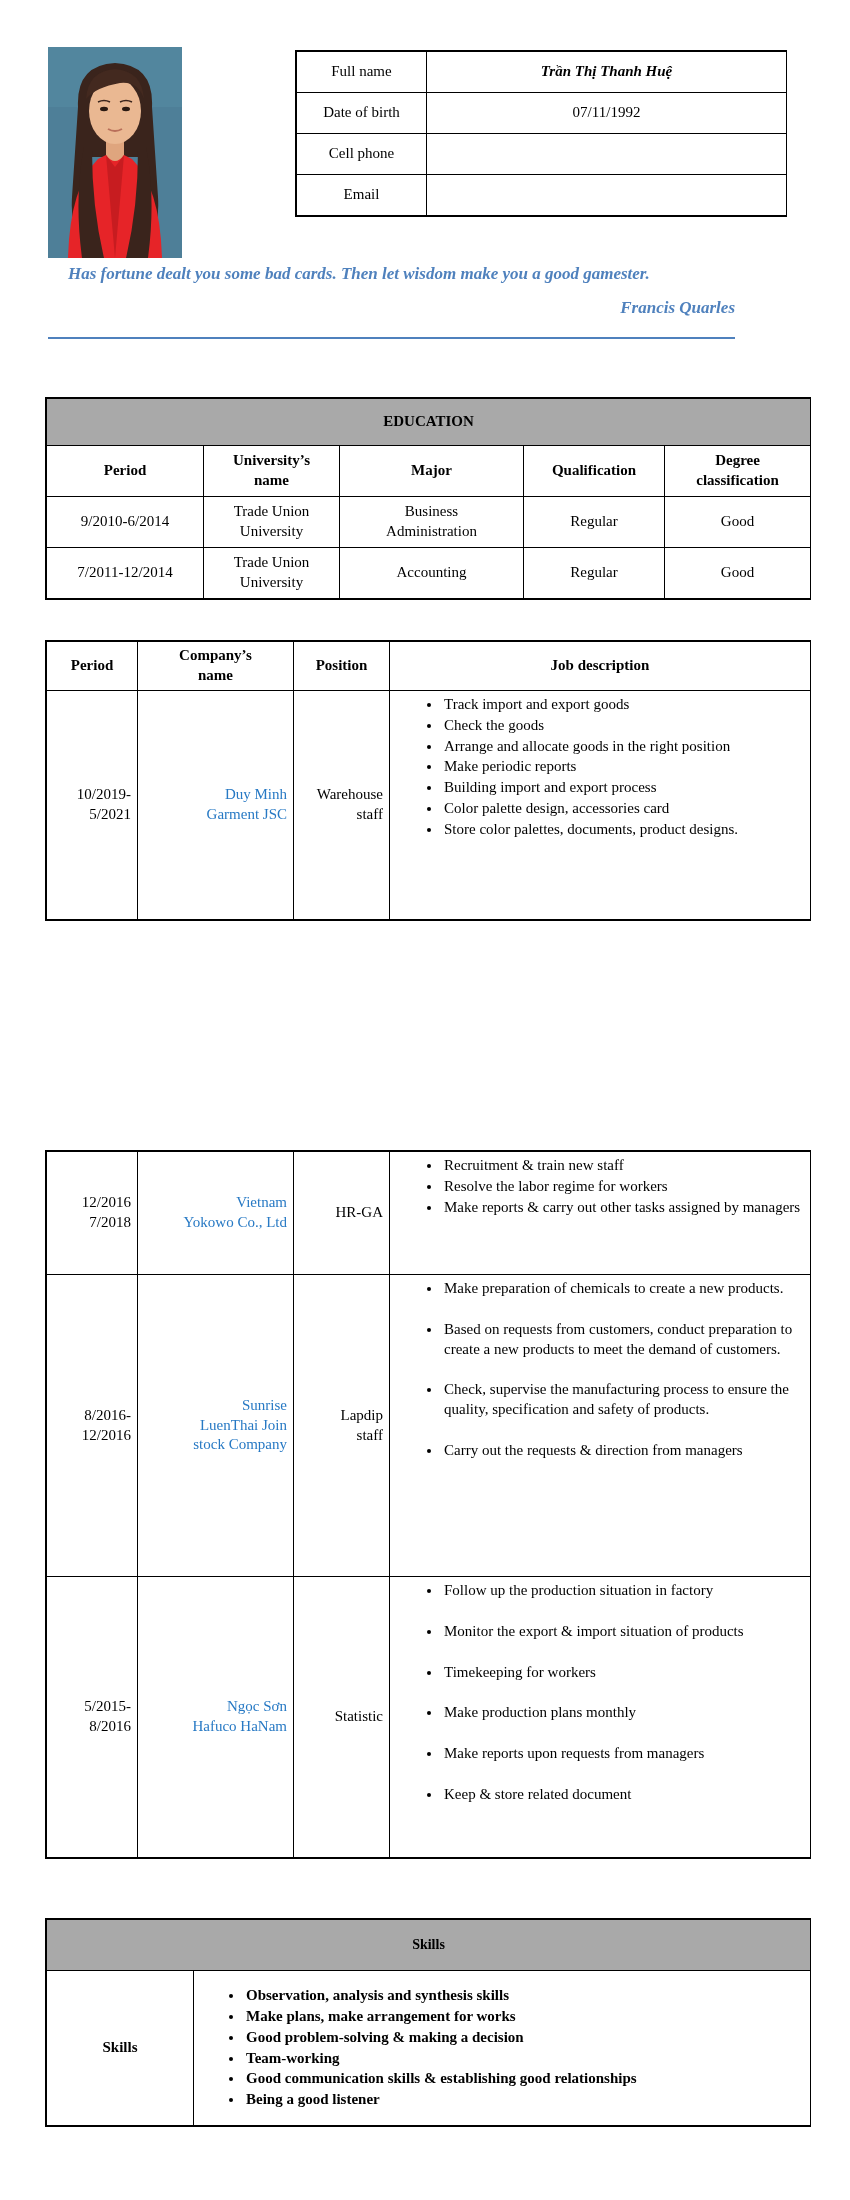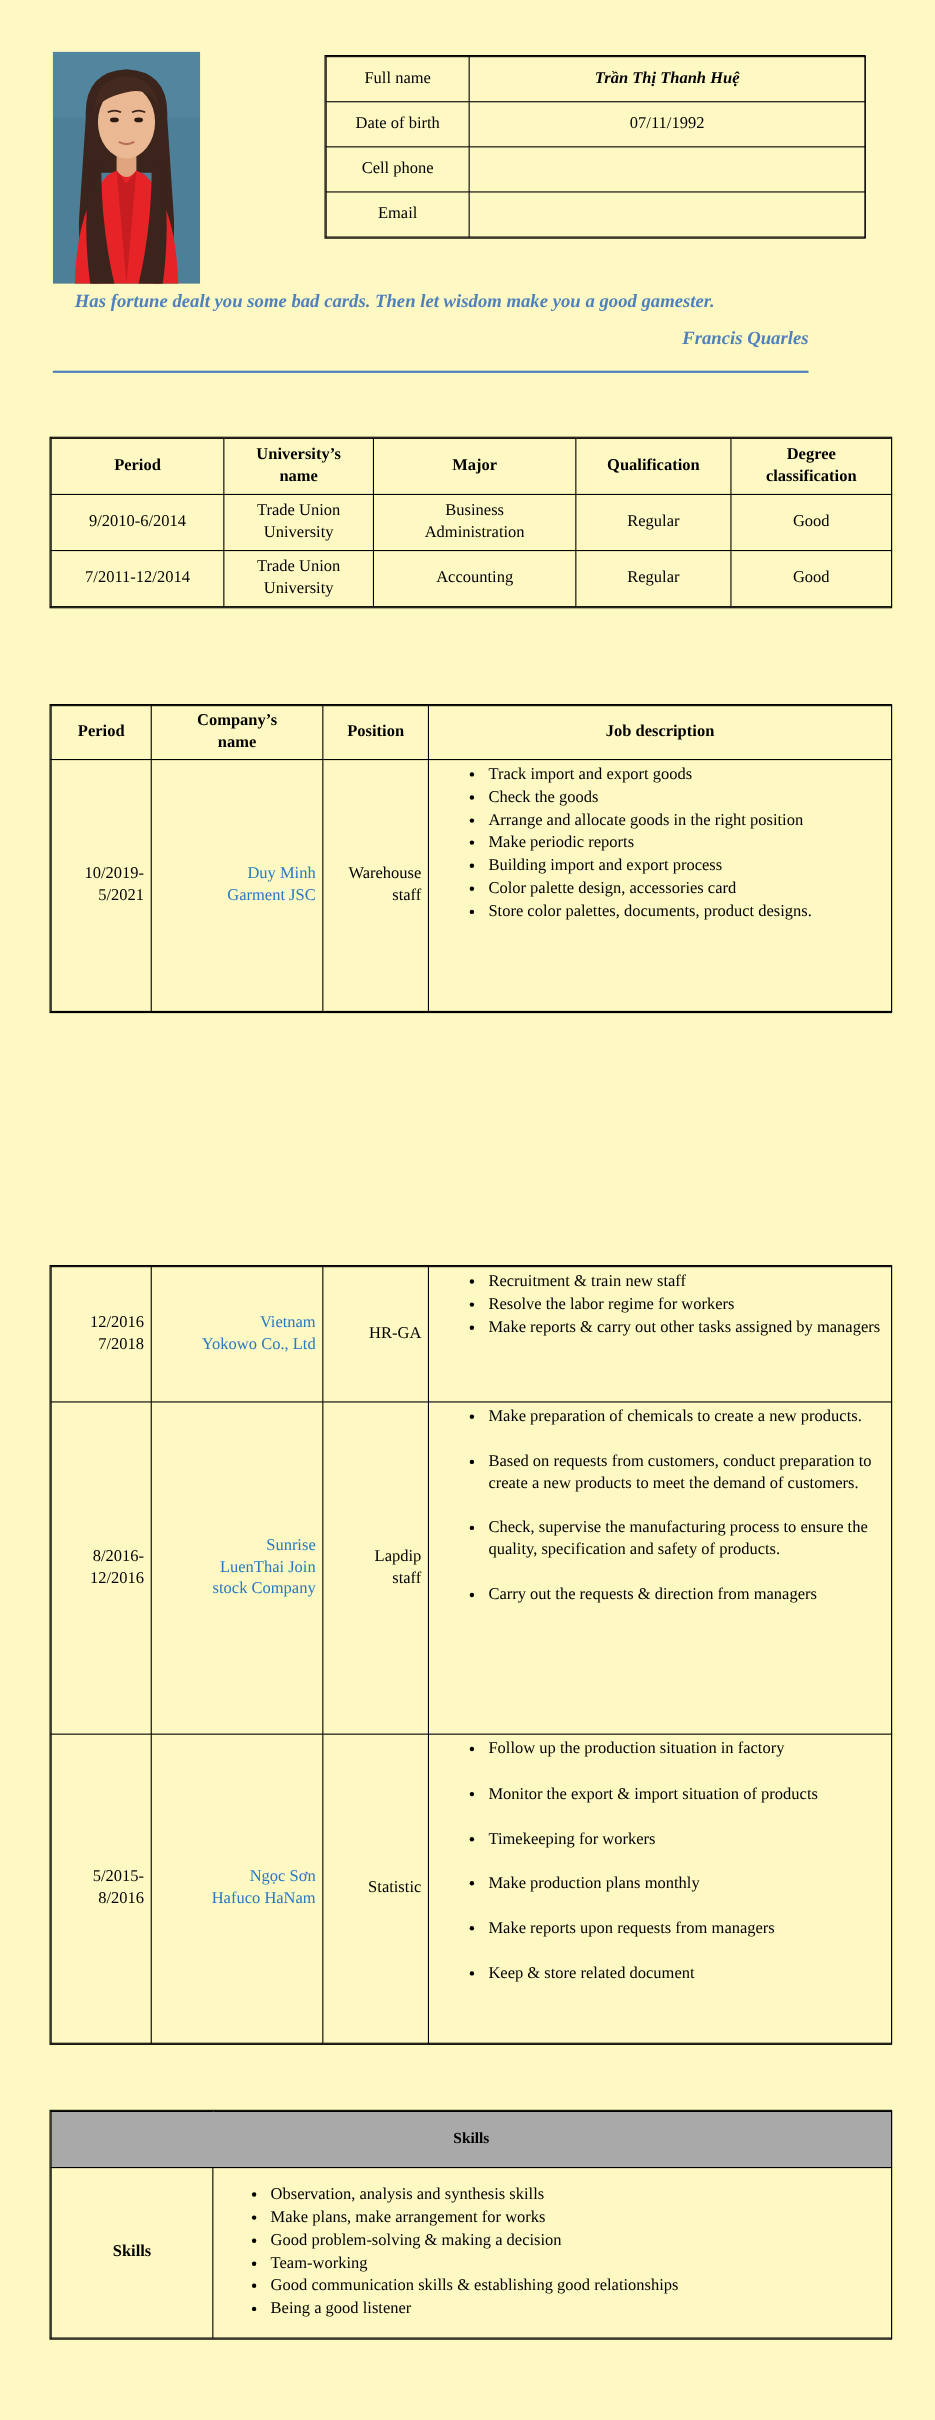--- a/index.html
+++ b/index.html
@@ -1,17 +1,17 @@
 <!DOCTYPE html>
 <html><head>
 <meta charset="utf-8">
 <style>
   html,body{margin:0;padding:0;background:#888;}
   #page{
-    position:relative;width:850px;height:2200px;background:#fef9c3;
+    position:relative;width:850px;height:2200px;background:#ffffff;
     font-family:"Liberation Serif","DejaVu Serif",serif;color:#000;overflow:hidden;
   }
   
   #photo{position:absolute;left:48px;top:47px;width:134px;height:211px;}
   
   table.grid{border-collapse:collapse;table-layout:fixed;width:100%;}
   table.grid td{border:1px solid #000;padding:2px 6px;font-size:15px;line-height:1.32;}
   .tblwrap{position:absolute;border:1.5px solid #000;}
   .section-title-row td{font-weight:bold;text-align:center;border:1px solid #000;}
   .col-head{font-weight:bold;text-align:center;vertical-align:middle;white-space:pre-line;}
@@ -41,21 +41,21 @@
   .job-cell{vertical-align:top;padding:4px 4px 4px 0;}
   .job-cell ul{margin:2px 0;padding-left:46px;}
   .job-cell li{padding-left:2px;margin:1px 0;}
   .job-cell.tight li{text-align:justify;}
   .job-cell.spaced li{margin-bottom:21px;text-align:left;}
   .job-cell.spaced li:last-child{margin-bottom:0;}
   
   #skills-wrap{left:45px;top:1918px;width:764px;}
   #skills-tbl .section-title-row td{height:46px;font-size:14px;}
   #skills-label{font-weight:bold;text-align:center;vertical-align:middle;}
-  #skills-cell{vertical-align:middle;padding:6px 4px;}
+  #skills-cell{vertical-align:middle;padding:6px 4px;font-weight:bold;}
   #skills-cell ul{margin:0;padding-left:46px;}
   #skills-cell li{padding-left:2px;margin:1px 0;}
 </style>
 </head>
 <body>
 
 <div id="page">
 
   <div id="photo">
     <svg width="134" height="211" viewBox="0 0 134 211">
@@ -120,20 +120,23 @@
   <div class="tblwrap" id="edu-wrap">
     <table class="grid" id="edu-tbl">
       <colgroup>
           <col style="width:157px">
           <col style="width:136px">
           <col style="width:184px">
           <col style="width:141px">
           <col style="width:146px">
         </colgroup>
       <tbody>
+        <tr class="section-title-row">
+          <td colspan="5" style="background: rgb(169, 169, 169);">EDUCATION</td>
+        </tr>
         <tr>
           <td class="col-head">Period</td>
           <td class="col-head">University’s
 name</td>
           <td class="col-head">Major</td>
           <td class="col-head">Qualification</td>
           <td class="col-head">Degree
 classification</td>
         </tr>
       </tbody>

